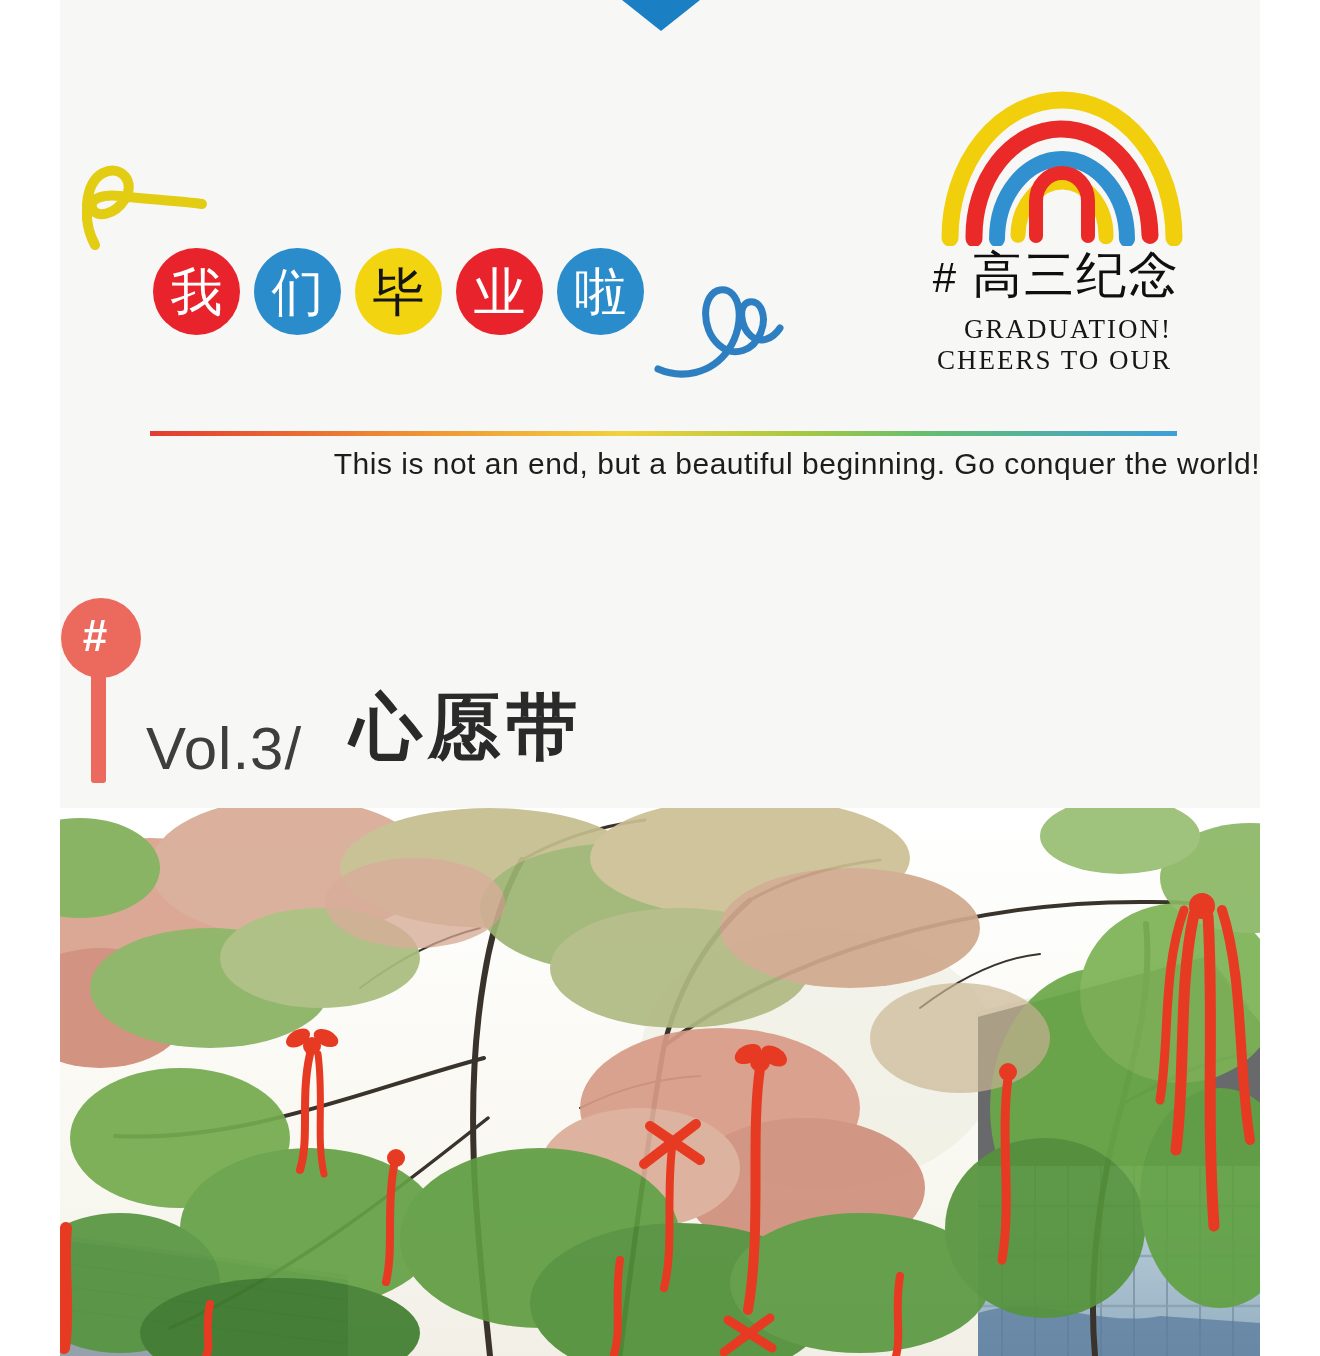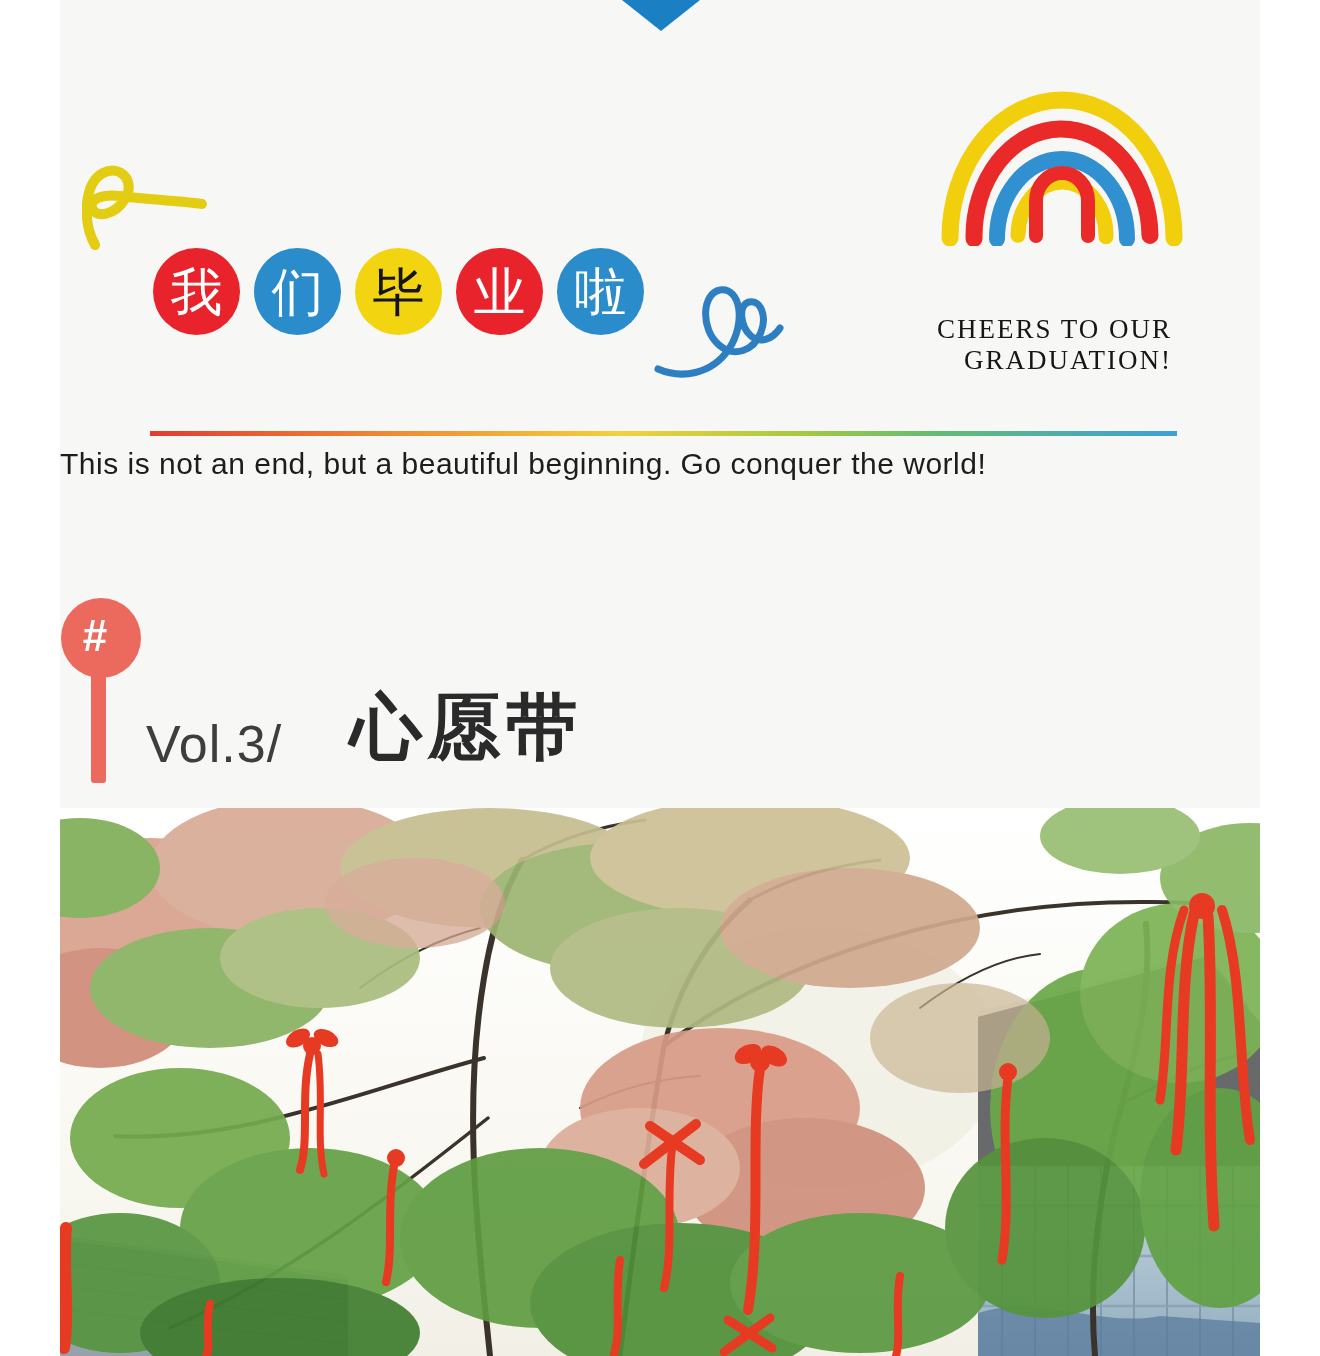--- a/index.html
+++ b/index.html
@@ -25,29 +25,29 @@
   .rainbow{position:absolute;left:875px;top:86px;width:250px;height:160px;}
   .badge-title{position:absolute;right:80px;top:242px;font-size:50px;letter-spacing:2px;color:#0f0f0f;
     white-space:nowrap;text-align:right;}
   .badge-title .hash{font-size:42px;margin-right:14px;font-weight:400;}
   .badge-sub{position:absolute;right:88px;top:314px;text-align:right;
     font-family:"Liberation Serif", serif;font-size:27px;line-height:31px;letter-spacing:2px;color:#161616;}
 
   
   .divider{position:absolute;left:90px;top:431px;width:1027px;height:5px;
     background:linear-gradient(90deg,#e23b31 0%,#ee8c33 24%,#f2d13e 46%,#a8c93f 63%,#64bd72 76%,#3e9fd9 100%);}
-  .tagline{position:absolute;left:0;top:447px;width:1200px;text-align:left;
+  .tagline{position:absolute;left:0;top:447px;width:1200px;text-align:right;
     font-size:30px;letter-spacing:0.5px;color:#1d1d1d;}
 
   
   .pin-stem{position:absolute;left:31px;top:656px;width:15px;height:127px;background:#ec695e;border-radius:3px;}
   .pin-circle{position:absolute;left:1px;top:598px;width:80px;height:80px;border-radius:50%;background:#ec695e;
     display:flex;align-items:center;justify-content:center;}
   .pin-circle .hash{color:#ffffff;font-weight:bold;font-size:44px;line-height:1;transform:translate(-6px,-2px);}
-  .vol-label{position:absolute;left:86px;top:714px;font-size:52px;color:#3e3e3e;letter-spacing:1px;}
+  .vol-label{position:absolute;left:86px;top:714px;font-size:60px;color:#3e3e3e;letter-spacing:1px;}
   .section-title{position:absolute;left:277px;top:680px;font-size:72px;font-weight:bold;color:#2a2a2a;letter-spacing:6px;margin-left:13px;}
 
   
   .photo{position:absolute;left:0;top:808px;width:1200px;height:548px;overflow:hidden;background:#fbfbf8;}
   .photo svg{display:block;}
 </style>
 </head>
 <body>
 
 <div class="page">
@@ -84,23 +84,24 @@
     <svg class="rainbow" viewBox="0 0 250 160">
       <g fill="none" stroke-linecap="round">
         <path d="M 15 152 A 112 138 0 0 1 239 152" stroke="#f2cf0c" stroke-width="17"></path>
         <path d="M 39 151 A 88 108 0 0 1 215 151" stroke="#e92a28" stroke-width="17" transform="rotate(-1 127 150)"></path>
         <path d="M 62 153 A 65 80 0 0 1 192 153" stroke="#3190d0" stroke-width="16"></path>
         <path d="M 83 150 A 44 54 0 0 1 171 150" stroke="#f2cf0c" stroke-width="15" transform="rotate(1 127 150)"></path>
         <path d="M 101 150 L 101 115 A 26 28 0 0 1 153 115 L 153 150" stroke="#e92a28" stroke-width="14"></path>
       </g>
     </svg>
 
+    <div class="badge-title"><span class="hash">#</span><span>高三纪念</span></div>
     <div class="badge-sub">
+      <div>GRADUATION!</div>
       <div>CHEERS TO OUR</div>
-      <div>GRADUATION!</div>
     </div>
 
     <div class="divider"></div>
     <div class="tagline">This is not an end, but a beautiful beginning. Go conquer the world!</div>
 
     <div class="pin-stem"></div>
     <div class="pin-circle">
       <span class="hash">#</span>
     </div>
     <div class="vol-label">Vol.3/</div>

